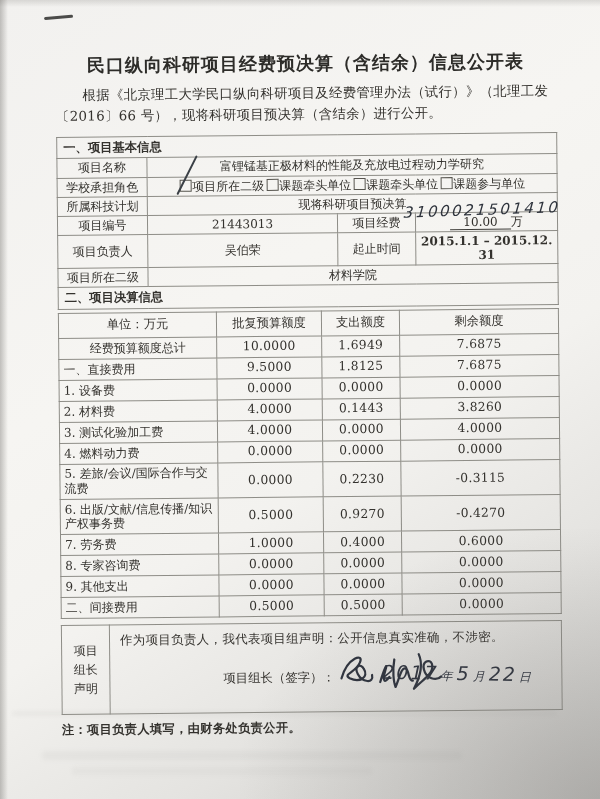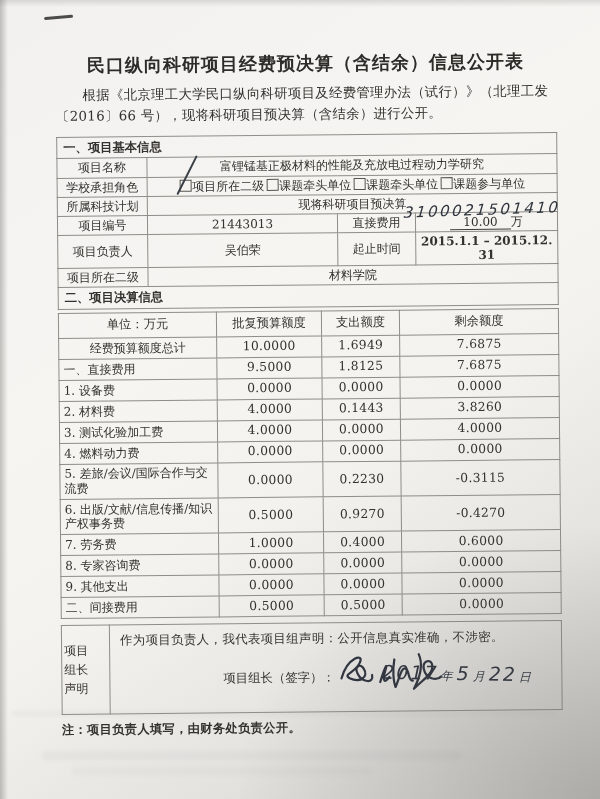--- a/index.html
+++ b/index.html
@@ -56,21 +56,21 @@
 
   .budget{margin-top:3px;}
   .budget td{padding:2.5px 4px;line-height:1.22;}
   .budget .hd td{padding:4.5px 4px;font-size:12.3px;text-align:center;}
   .r-label{text-align:left;padding-left:5px;}
   .r-center{text-align:center;}
   .num{text-align:center;font-size:12.3px;letter-spacing:.3px;}
 
   .decl{margin-top:6px;}
   .decl td{vertical-align:middle;}
-  .decl .holder{padding:6px 2px;margin-top:36px;}
+  .decl .holder{text-align:center;padding:6px 2px;margin-top:36px;}
   .decl .holder span{display:inline-block;width:2em;line-height:1.55;}
   .decl .body-cell{vertical-align:top;padding:8px 10px 12px;}
   .statement{font-size:12.4px;letter-spacing:.4px;}
   .sign-row{position:relative;margin-top:9px;height:44px;padding-left:103px;
     display:flex;align-items:center;}
   .sign-label{font-size:12.4px;white-space:nowrap;}
   .sig-svg{width:112px;height:50px;margin:-10px 0 0 -2px;flex:0 0 auto;}
   .hw-date{position:absolute;left:262px;top:8px;white-space:nowrap;color:#2d323d;
     transform:rotate(1.5deg);font-family:"DejaVu Sans","Liberation Sans",sans-serif;font-style:italic;}
   .hw-d{font-size:19px;letter-spacing:2px;}
@@ -130,21 +130,21 @@
       <tr>
         <td class="lab">所属科技计划</td>
         <td colspan="3" class="program-cell">
           <span>现将科研项目预决算</span>
           <span class="hw-num">3100021501410</span>
         </td>
       </tr>
       <tr>
         <td class="lab">项目编号</td>
         <td class="val">21443013</td>
-        <td class="lab">直接费用</td>
+        <td class="lab">项目经费</td>
         <td class="val">
           <span class="uline">10.00</span><span>万</span>
         </td>
       </tr>
       <tr>
         <td class="lab">项目负责人</td>
         <td class="val">吴伯荣</td>
         <td class="lab">起止时间</td>
         <td class="val bold">2015.1.1 – 2015.12.31</td>
       </tr>

